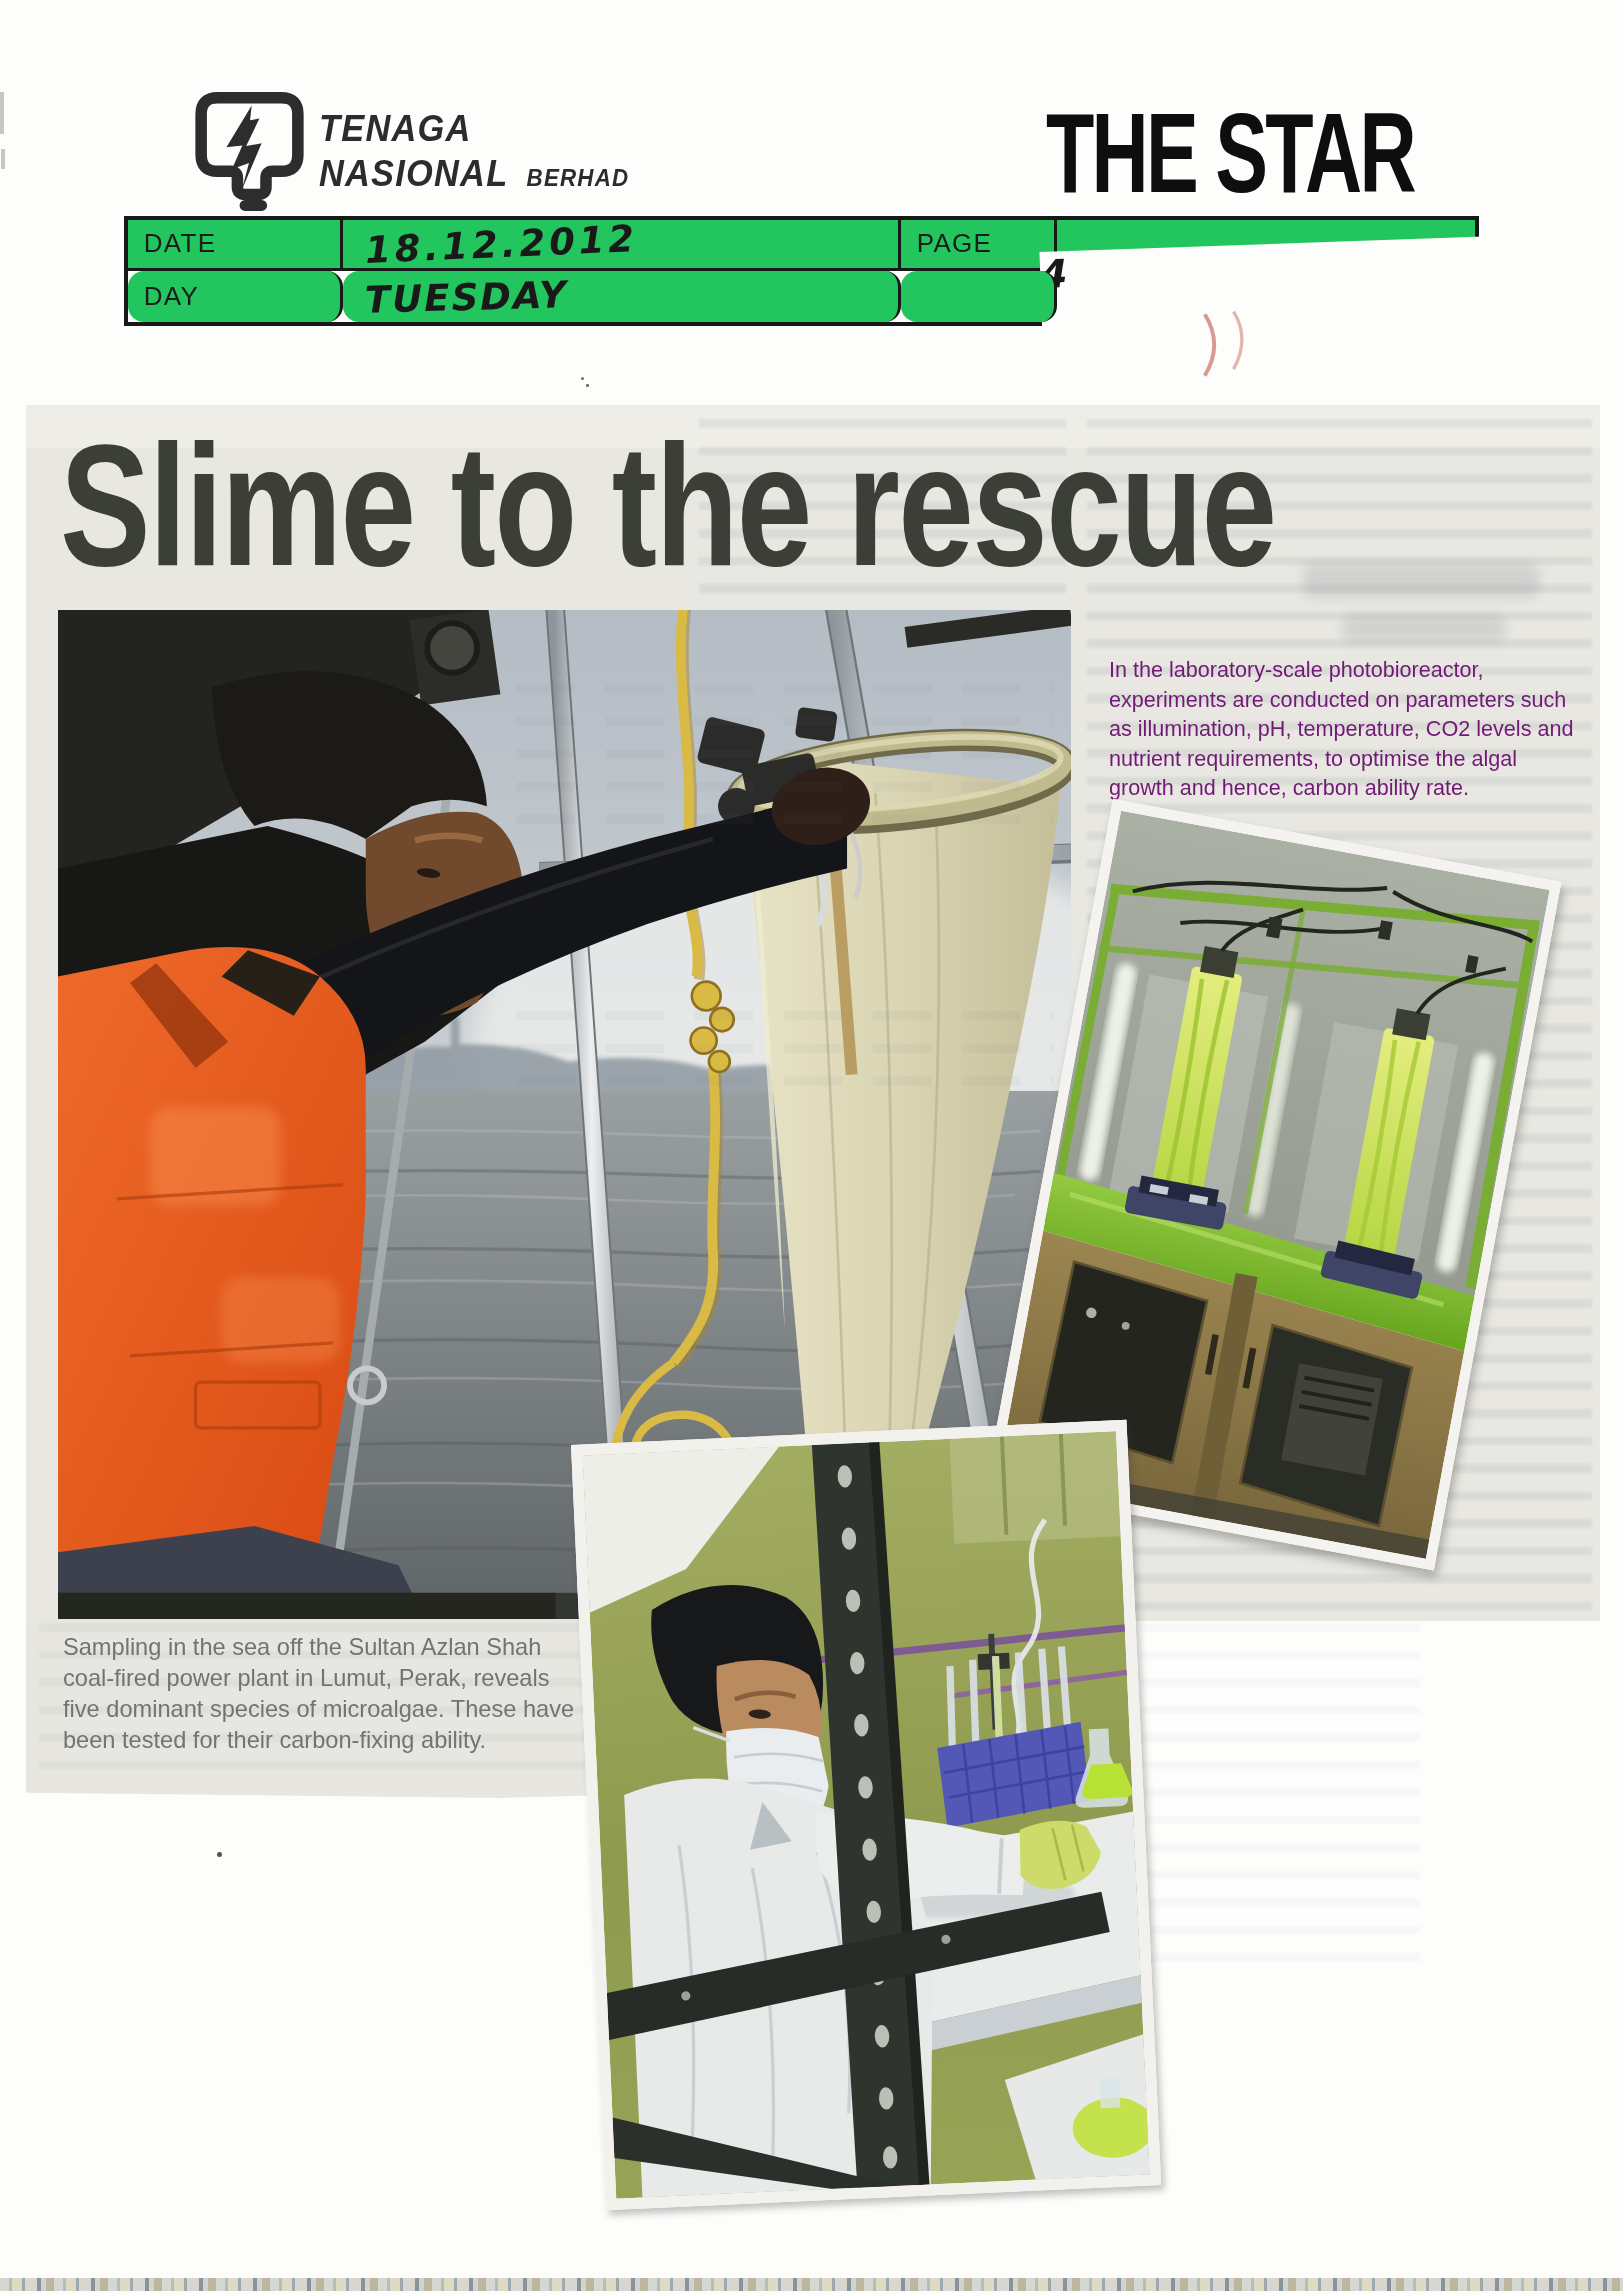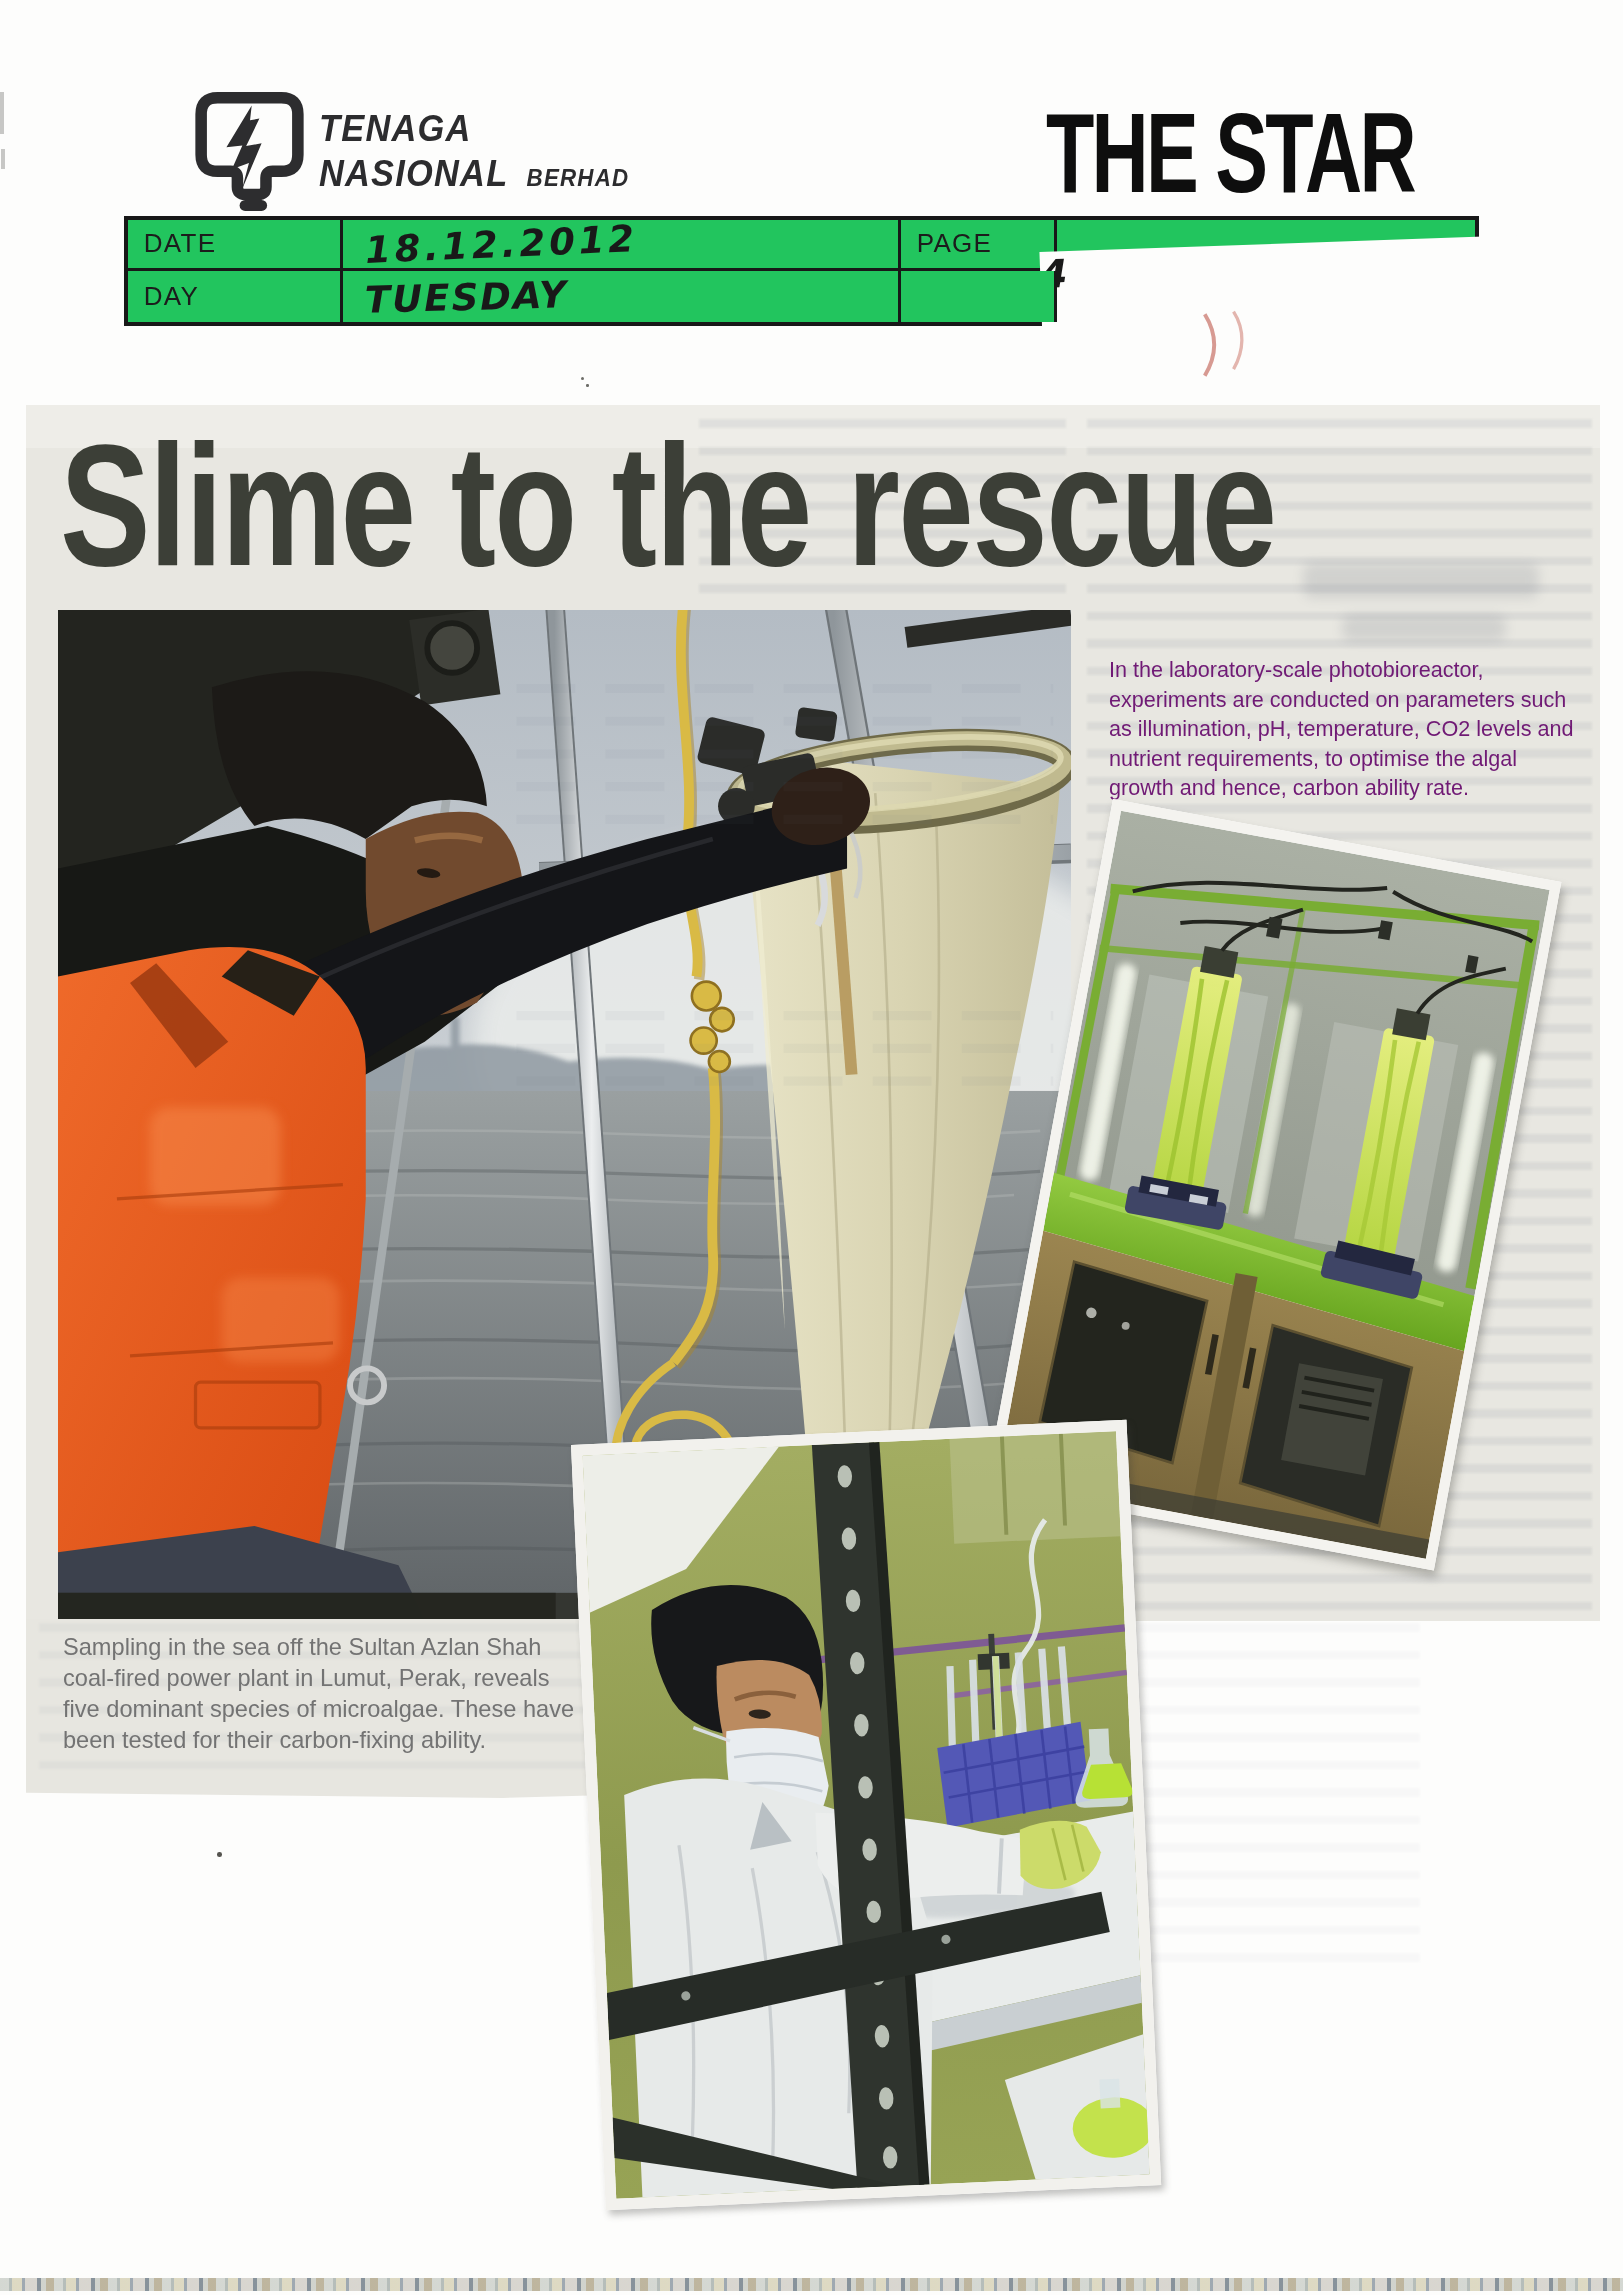--- a/index.html
+++ b/index.html
@@ -16,21 +16,21 @@
   .brand .l3{font-size:24px;margin-left:19.6px;letter-spacing:1.3px;}
   .masthead{position:absolute;left:1046px;top:97px;width:550px;color:#0e0e0e;font-weight:bold;
             font-size:113px;line-height:1;letter-spacing:-3.9px;transform:scale(.70,1);
             transform-origin:left top;white-space:nowrap;}
   .formtable{position:absolute;left:124px;top:216px;width:1355px;height:110px;
              border:4.6px solid #181818;display:grid;
              grid-template-columns:215px 558px 156px 418px;grid-template-rows:1fr 1fr;}
   .formtable .cell{border-right:3.3px solid #181818;border-bottom:3.3px solid #181818;
                    position:relative;background:#22c55e;}
   .formtable .cell.lastcol{border-right:none;}
-  .formtable .cell.lastrow{border-bottom:none;}
+  .formtable .cell.lastrow{border-bottom:none;border-radius:16px;}
   .flabel{position:absolute;left:15.7px;top:50%;transform:translateY(-52%);
           font-size:26px;color:#1c1c1c;letter-spacing:1.3px;}
   .hand{position:absolute;left:22px;top:2.6px;font-family:"DejaVu Sans",sans-serif;
         font-style:italic;font-weight:bold;color:#191919;white-space:nowrap;}
   .hand.date{font-size:37px;letter-spacing:3.9px;transform:rotate(-2.5deg);}
   .hand.day{font-size:37px;letter-spacing:2px;transform:rotate(-1.5deg);top:5.2px;}
   .hand.page{font-size:39px;transform:rotate(-2deg);}
   .hand.section{font-size:31px;letter-spacing:1.3px;transform:rotate(-1deg);top:7.9px;}
 
   

